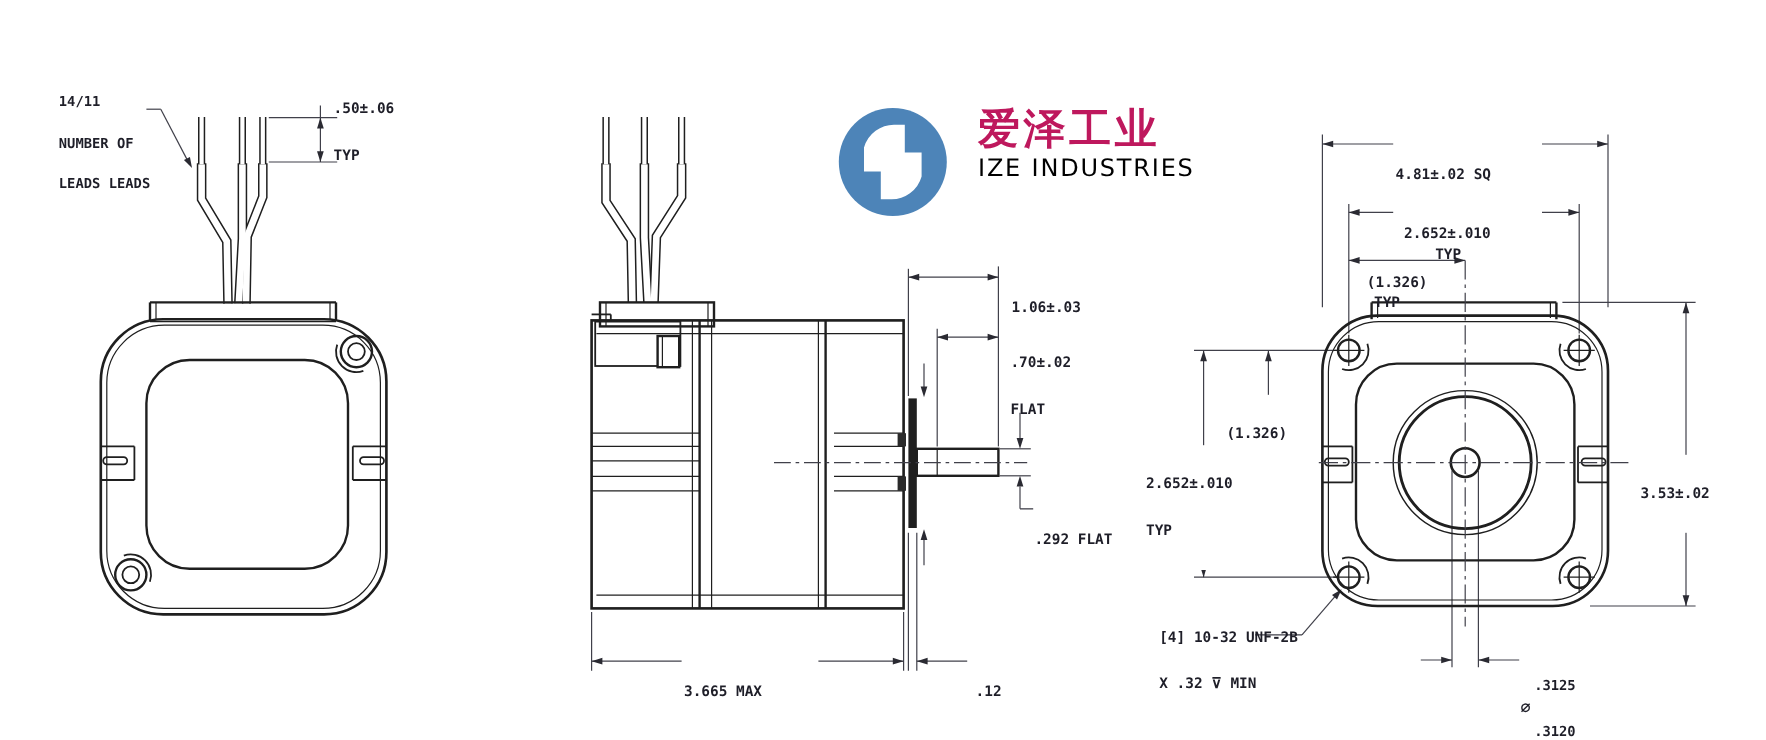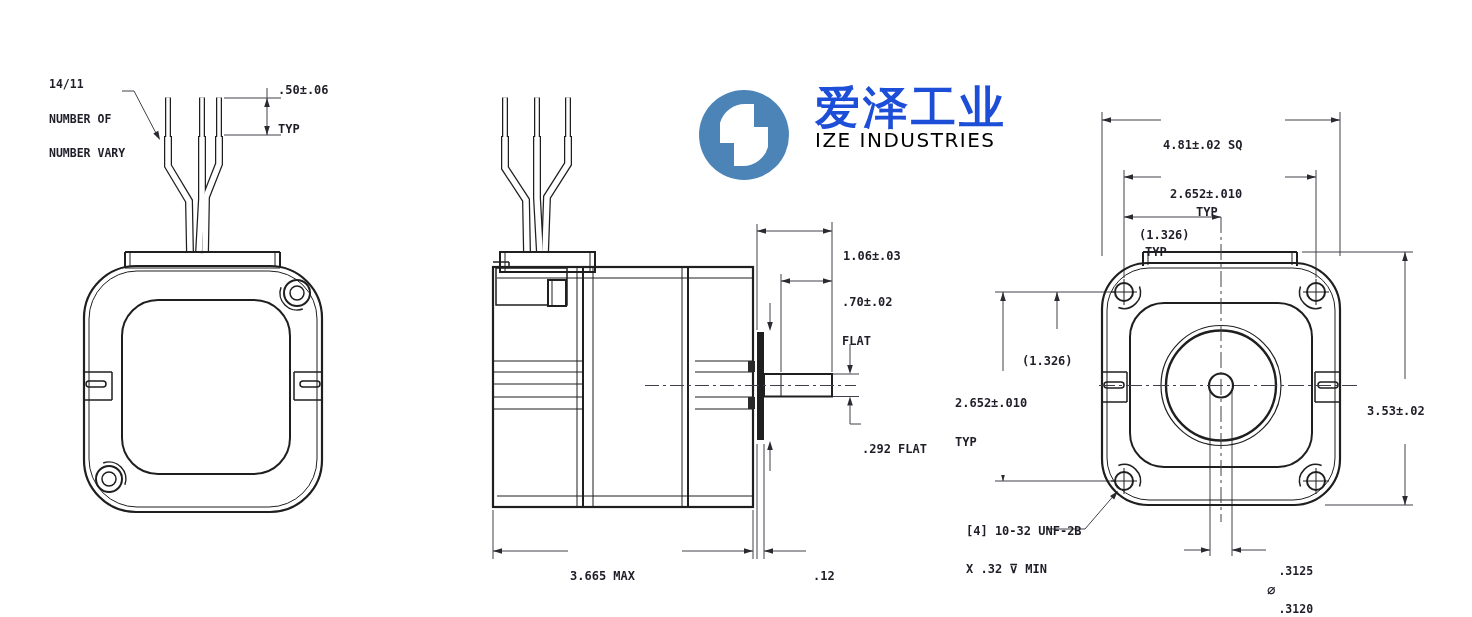--- a/index.html
+++ b/index.html
@@ -11,22 +11,22 @@
   .lbl span{display:block;}
   .c{text-align:left;}
   .bg{background:#fff;padding:0 2px;}
   .note{font-size:11.5px;line-height:11.5px;}
   .tap{line-height:12.5px;}
   .dia-row{display:flex;align-items:center;gap:3px;}
   .dia-row .sym{font-size:14px;display:inline;}
   .dia-row .stack span{display:block;font-size:11.5px;line-height:11.5px;}
   .logo{position:absolute;left:697px;top:88px;z-index:2;display:flex;align-items:flex-start;}
   .logo-text{margin-left:28px;}
-  .logo-cn{font-family:"DejaVu Sans",sans-serif;font-weight:bold;font-size:45px;
-           line-height:40px;color:#1d4ed8;letter-spacing:3px;white-space:nowrap;}
+  .logo-cn{font-family:"DejaVu Sans",sans-serif;font-weight:bold;font-size:35px;
+           line-height:40px;color:#be185d;letter-spacing:3px;white-space:nowrap;}
   .logo-en{font-family:"DejaVu Sans",sans-serif;font-weight:400;font-size:20px;
            line-height:24px;color:#000000;letter-spacing:1.5px;white-space:nowrap;}
 </style>
 </head>
 <body>
 
 <div id="stage">
 
 <svg id="linework" width="1472" height="617" viewBox="0 0 1472 617">
 
@@ -315,21 +315,21 @@
       <g transform="rotate(180)">
         <path d="M -24 8 L -24 -12 A 26 26 0 0 1 2 -31 L 10 -31 L 10 -6 L -8 8 Z"></path>
       </g>
     </g>
   </g>
 </svg>
 
   <div class="lbl note" style="left:49px;top:56px;">
     <span>14/11</span>
     <span>NUMBER OF</span>
-    <span>NUMBER VARY</span>
+    <span>LEADS LEADS</span>
   </div>
 
   <div class="lbl c" style="left:278px;top:58px;width:58px;">
     <span>.50±.06</span>
     <span>TYP</span>
   </div>
 
   <div class="lbl" style="left:843px;top:224px;">
     <span>1.06±.03</span>
   </div>

